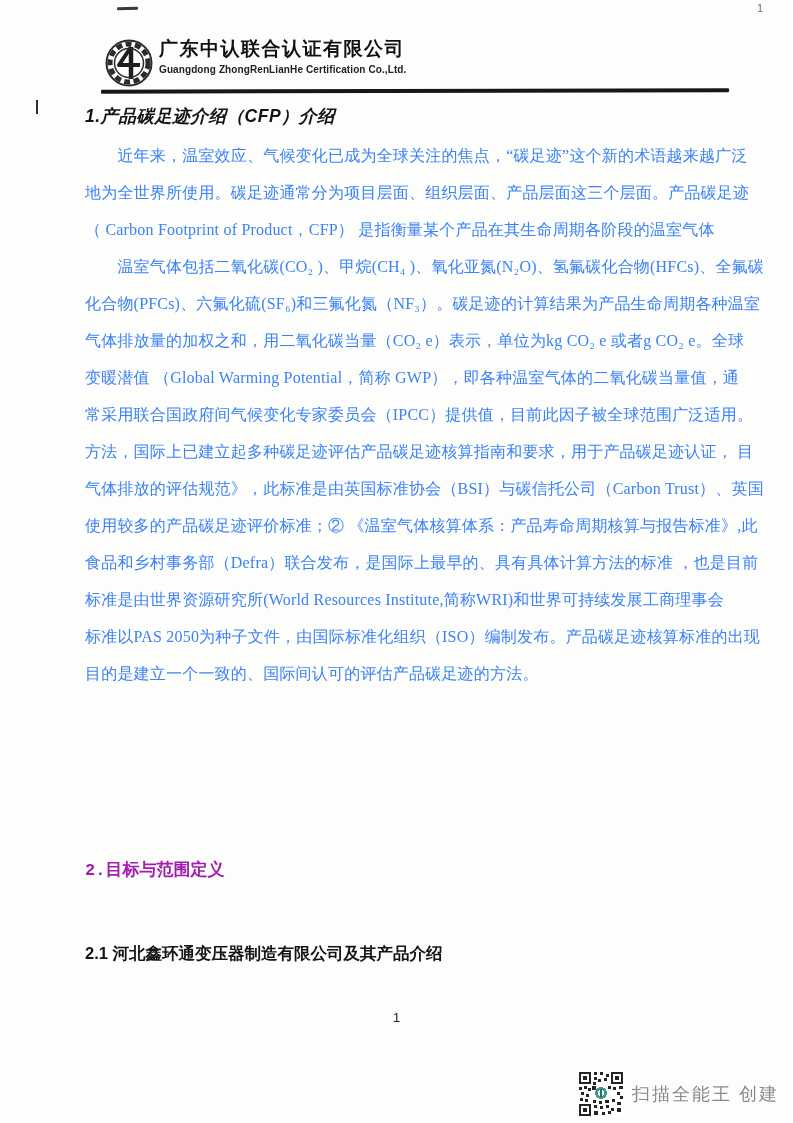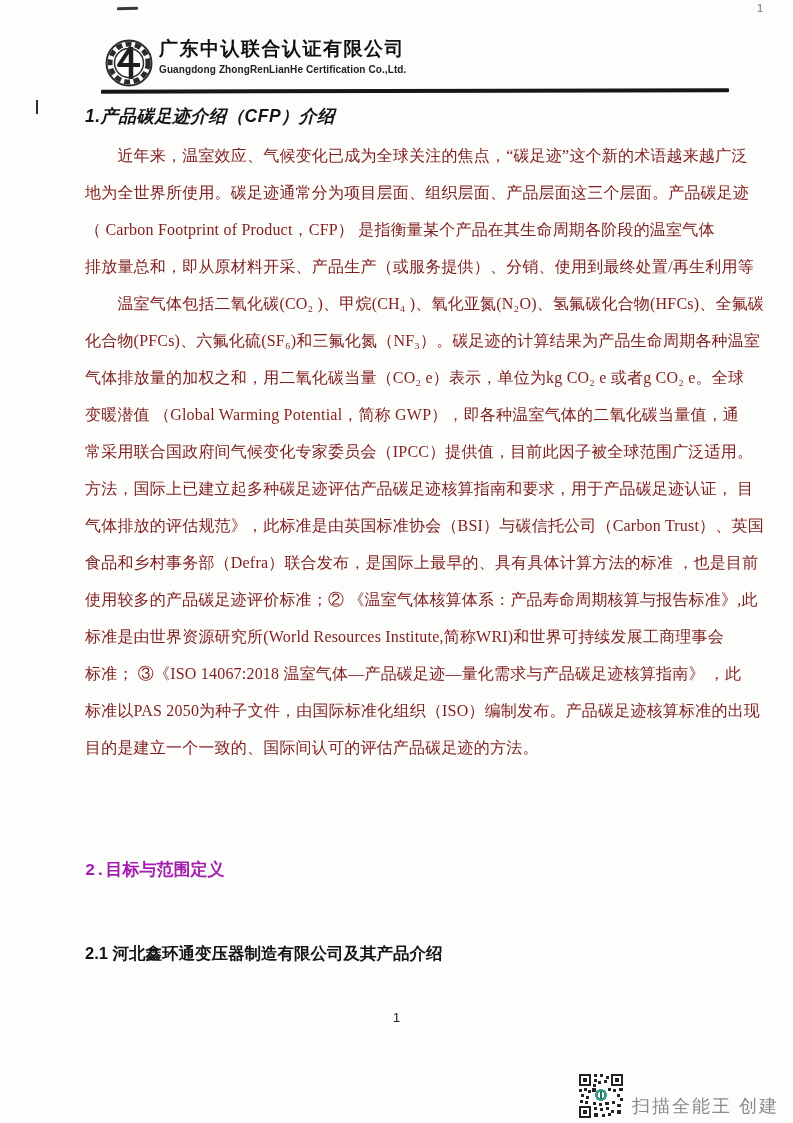--- a/index.html
+++ b/index.html
@@ -52,21 +52,21 @@
   .content{position:absolute;left:85px;top:0;width:630px;}
   .h-sec1{
     position:absolute;left:0;top:104px;width:100%;
     font-family:"Liberation Sans", sans-serif;
     font-weight:bold;font-size:17.5px;color:#141414;letter-spacing:0.5px;
     white-space:nowrap;
     font-style:italic;
   }
   .body-lines{position:absolute;left:0;top:137px;width:100%;}
   .line{
-    height:37px;line-height:37px;font-size:16px;color:#7f1d1d;
+    height:37px;line-height:37px;font-size:16px;color:#3b82f6;
     white-space:pre;overflow:visible;letter-spacing:0.2px;
   }
   .h-sec2{
     position:absolute;left:0;top:858px;width:100%;
     font-family:Liberation Mono, monospace;
     font-weight:bold;font-size:17px;color:#a21caf;white-space:nowrap;
   }
   .h-sec2-1{
     position:absolute;left:0;top:943px;width:100%;
     font-family:"Liberation Sans", sans-serif;
@@ -74,21 +74,21 @@
   }
 
   
   .page-number{
     position:absolute;left:0;top:1010px;width:793px;text-align:center;
     font-family:"Liberation Sans", sans-serif;
     font-size:13.5px;color:#222;
   }
   .scan-watermark{
     position:absolute;right:14px;top:1070px;height:48px;
-    display:flex;align-items:flex-end;gap:9px;
+    display:flex;align-items:center;gap:9px;
   }
   .qr{width:44px;height:44px;}
   .scan-label{
     font-family:"Liberation Sans", sans-serif;
     font-size:18px;color:#8a8a8a;letter-spacing:2px;white-space:nowrap;
   }
 </style>
 </head>
 <body>
 
@@ -114,32 +114,30 @@
   <div class="dash-left"></div>
   <div class="corner-pagenum">1</div>
 
   <div class="content">
     <div class="h-sec1">1.产品碳足迹介绍（CFP）介绍</div>
 
     <div class="body-lines">
       <div class="line">　　近年来，温室效应、气候变化已成为全球关注的焦点，“碳足迹”这个新的术语越来越广泛</div>
       <div class="line">地为全世界所使用。碳足迹通常分为项目层面、组织层面、产品层面这三个层面。产品碳足迹</div>
       <div class="line">（ Carbon Footprint of Product，CFP） 是指衡量某个产品在其生命周期各阶段的温室气体</div>
-      <div class="line">排放量总和，即从原材料开采、产品生产（或服务提供）、分销、使用到最终处置/再生利用等</div>
       <div class="line">　　温室气体包括二氧化碳(CO₂ )、甲烷(CH₄ )、氧化亚氮(N₂O)、氢氟碳化合物(HFCs)、全氟碳</div>
       <div class="line">化合物(PFCs)、六氟化硫(SF₆)和三氟化氮（NF₃）。碳足迹的计算结果为产品生命周期各种温室</div>
       <div class="line">气体排放量的加权之和，用二氧化碳当量（CO₂ e）表示，单位为kg CO₂ e 或者g CO₂ e。全球</div>
       <div class="line">变暖潜值 （Global Warming Potential，简称 GWP），即各种温室气体的二氧化碳当量值，通</div>
       <div class="line">常采用联合国政府间气候变化专家委员会（IPCC）提供值，目前此因子被全球范围广泛适用。</div>
       <div class="line">方法，国际上已建立起多种碳足迹评估产品碳足迹核算指南和要求，用于产品碳足迹认证， 目</div>
       <div class="line">气体排放的评估规范》，此标准是由英国标准协会（BSI）与碳信托公司（Carbon Trust）、英国</div>
+      <div class="line">使用较多的产品碳足迹评价标准；② 《温室气体核算体系：产品寿命周期核算与报告标准》,此</div>
       <div class="line">食品和乡村事务部（Defra）联合发布，是国际上最早的、具有具体计算方法的标准 ，也是目前</div>
-      <div class="line">使用较多的产品碳足迹评价标准；② 《温室气体核算体系：产品寿命周期核算与报告标准》,此</div>
       <div class="line">标准是由世界资源研究所(World Resources Institute,简称WRI)和世界可持续发展工商理事会</div>
-      <div class="line">标准； ③《ISO 14067:2018 温室气体—产品碳足迹—量化需求与产品碳足迹核算指南》 ，此</div>
       <div class="line">标准以PAS 2050为种子文件，由国际标准化组织（ISO）编制发布。产品碳足迹核算标准的出现</div>
       <div class="line">目的是建立一个一致的、国际间认可的评估产品碳足迹的方法。</div>
     </div>
 
     <div class="h-sec2">2.目标与范围定义</div>
     <div class="h-sec2-1">2.1 河北鑫环通变压器制造有限公司及其产品介绍</div>
   </div>
 
   <div class="page-number">1</div>
 

